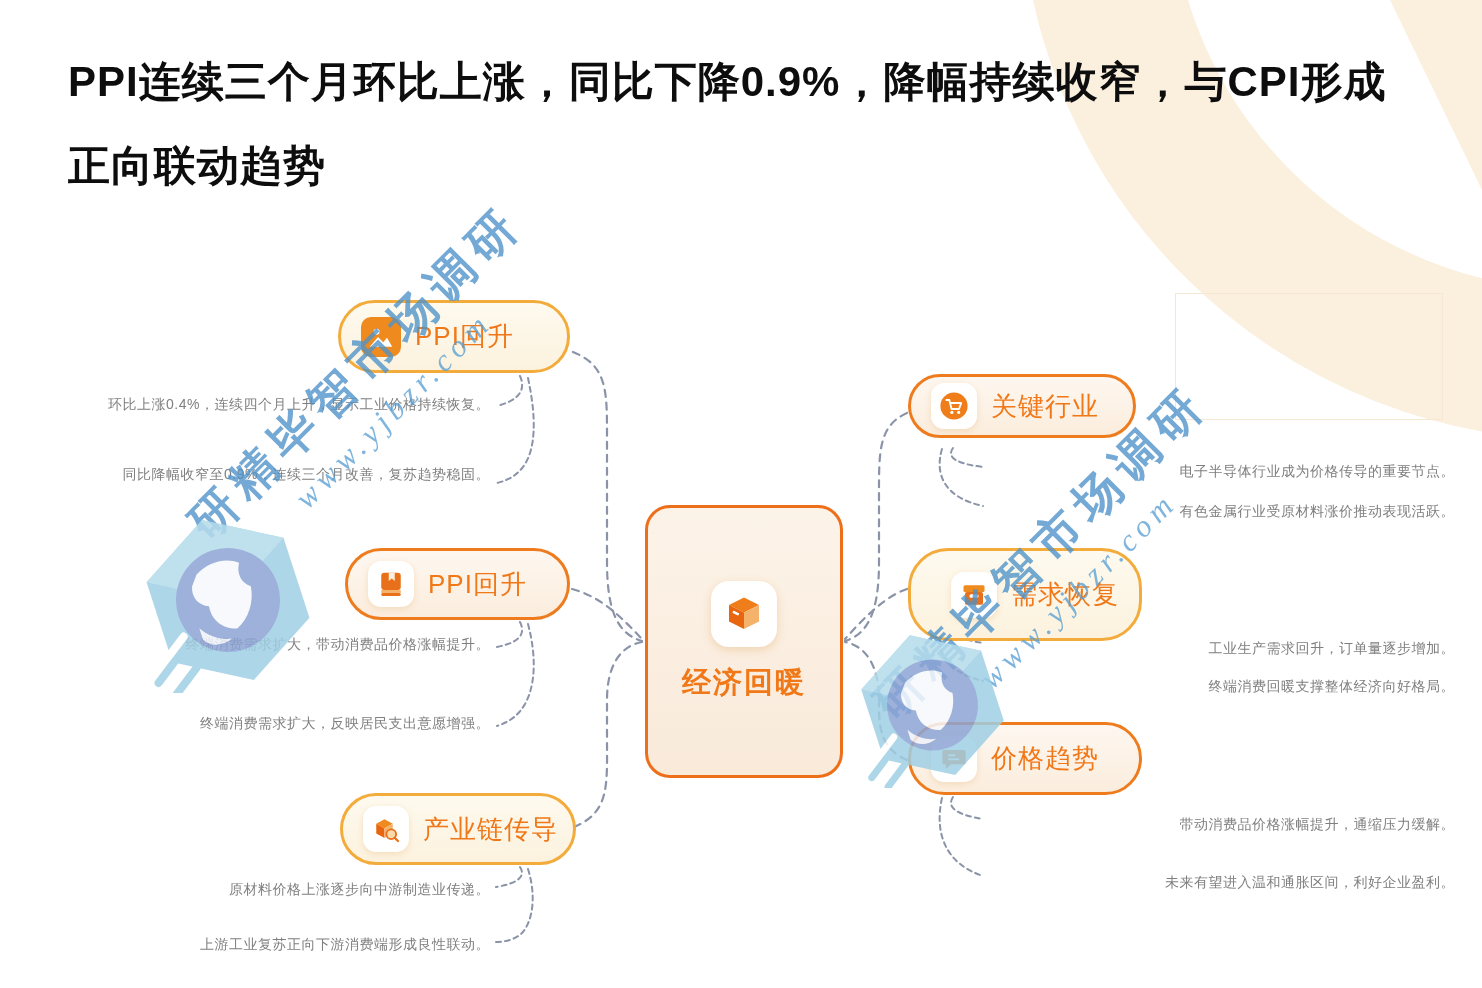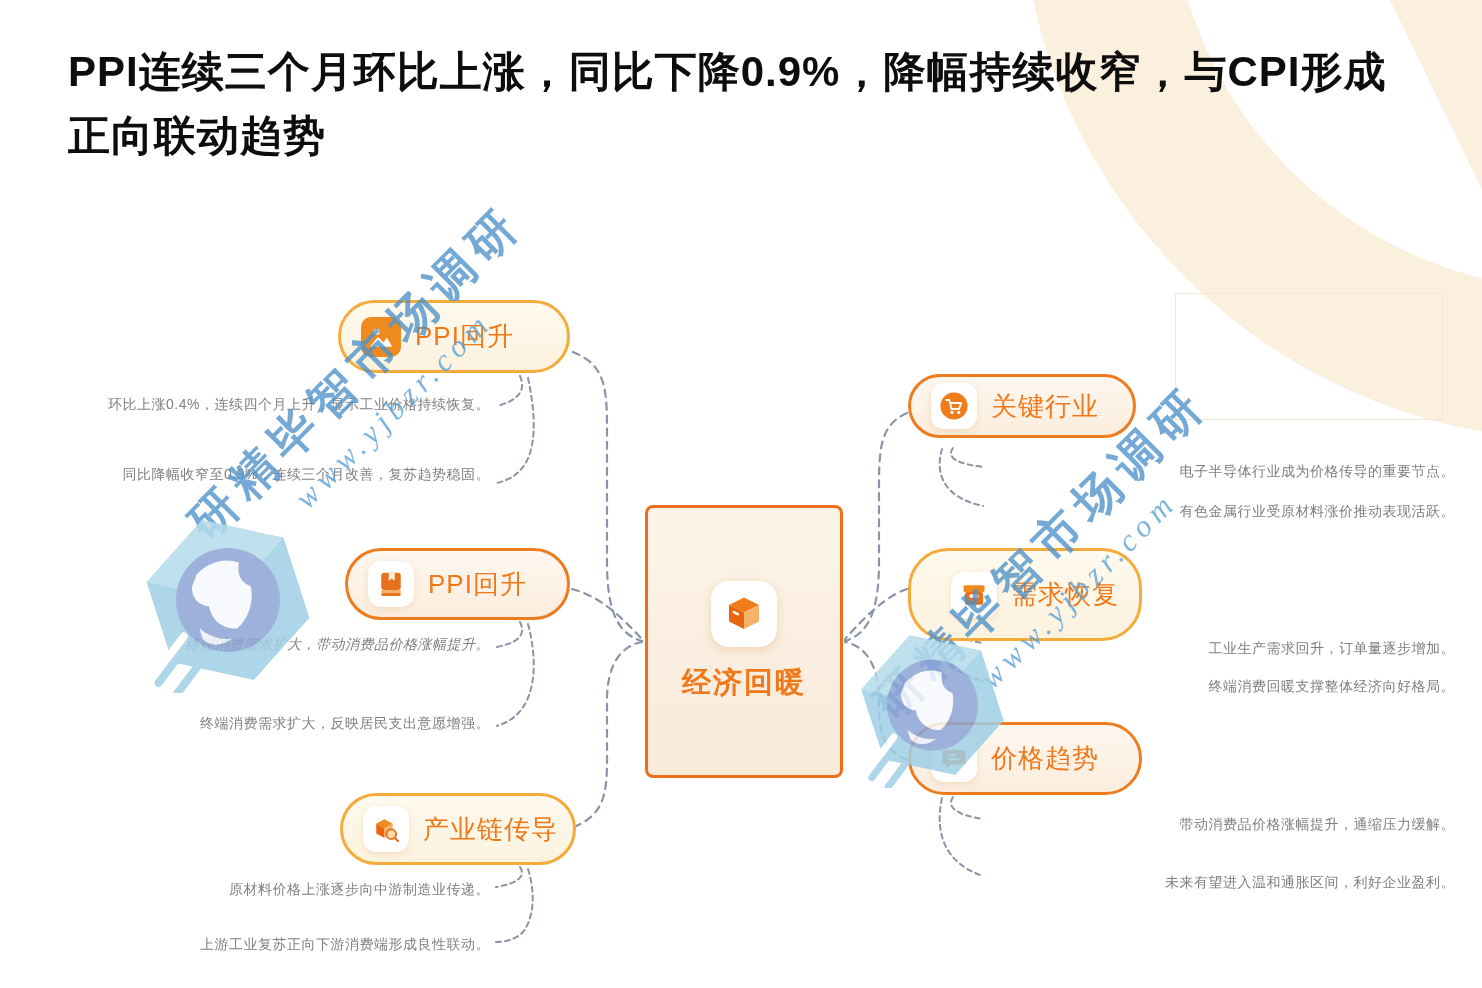--- a/index.html
+++ b/index.html
@@ -23,21 +23,21 @@
     clip-path:polygon(100% 0, 0 0, 100% 100%);
   }
   .corner-square {
     left:1175px; top:293px; width:268px; height:127px;
     border:1px solid #F5E7D2;
   }
 
   
   .page-title {
     position:absolute; left:68px; top:40px; width:1330px;
-    font-size:42px; line-height:64px; font-weight:800;
+    font-size:42px; line-height:84px; font-weight:800;
     color:#0d0d0d; letter-spacing:1px; z-index:2;
   }
 
   
   svg.connectors { position:absolute; left:0; top:0; z-index:1; pointer-events:none; }
   .branch-line { fill:none; stroke:#8A93A8; stroke-width:2.2; stroke-dasharray:7 6; stroke-linecap:round; }
   .leaf-line   { fill:none; stroke:#8A93A8; stroke-width:2;   stroke-dasharray:5 4; stroke-linecap:round; }
 
   
   .node {
@@ -50,21 +50,21 @@
   .node-label { font-size:26px; font-weight:400; color:#F07818; letter-spacing:1px; white-space:nowrap; }
   .icon-box {
     width:46px; height:46px; border-radius:13px; flex:0 0 auto;
     display:flex; align-items:center; justify-content:center;
   }
   .icon-box.white { background:#ffffff; box-shadow:0 2px 6px rgba(220,160,80,.25); }
   .icon-box svg { display:block; }
 
   .center-node {
     position:absolute; left:645px; top:505px; width:198px; height:273px; z-index:2;
-    border:3px solid #EE6F1A; border-radius:8px;
+    border:3px solid #EE6F1A; border-radius:25px;
     background:linear-gradient(180deg,#FCF3E8 0%,#F9EADA 100%);
     display:flex; flex-direction:column; align-items:center; justify-content:center; gap:16px;
   }
   .center-icon-box {
     width:66px; height:66px; border-radius:18px; background:#ffffff;
     box-shadow:0 3px 10px rgba(220,150,70,.30);
     display:flex; align-items:center; justify-content:center;
   }
   .center-label { font-size:29px; font-weight:800; color:#F07818; letter-spacing:2px; }
 
@@ -196,21 +196,21 @@
       <path d="M7 8 h26 a2.5 2.5 0 0 1 2.5 2.5 v14 a2.5 2.5 0 0 1 -2.5 2.5 h-17 l-7 6 v-6 h-2 a2.5 2.5 0 0 1 -2.5 -2.5 v-14 A2.5 2.5 0 0 1 7 8 Z" fill="#E8701A"></path>
       <rect x="12" y="13.5" width="10" height="2.8" rx="1.4" fill="#ffffff"></rect>
       <rect x="12" y="19" width="15" height="2.8" rx="1.4" fill="#ffffff"></rect>
     </svg>
   </span>
   <span class="node-label">价格趋势</span>
 </div>
 
 <div class="leaf left-col right-align" style="top:388px;">环比上涨0.4%，连续四个月上升，显示工业价格持续恢复。</div>
 <div class="leaf left-col right-align" style="top:458px;">同比降幅收窄至0.9%，连续三个月改善，复苏趋势稳固。</div>
-<div class="leaf left-col right-align" style="top:628px;font-style:italic;">终端消费需求扩大，带动消费品价格涨幅提升。</div>
+<div class="leaf left-col right-align" style="top:628px;">终端消费需求扩大，带动消费品价格涨幅提升。</div>
 <div class="leaf left-col right-align" style="top:707px;">终端消费需求扩大，反映居民支出意愿增强。</div>
 <div class="leaf left-col right-align" style="top:873px;">原材料价格上涨逐步向中游制造业传递。</div>
 <div class="leaf left-col right-align" style="top:928px;">上游工业复苏正向下游消费端形成良性联动。</div>
 
 <div class="leaf right-col" style="top:455px;">电子半导体行业成为价格传导的重要节点。</div>
 <div class="leaf right-col" style="top:495px;">有色金属行业受原材料涨价推动表现活跃。</div>
 <div class="leaf right-col" style="top:632px;">工业生产需求回升，订单量逐步增加。</div>
 <div class="leaf right-col" style="top:670px;">终端消费回暖支撑整体经济向好格局。</div>
 <div class="leaf right-col" style="top:808px;">带动消费品价格涨幅提升，通缩压力缓解。</div>
 <div class="leaf right-col" style="top:866px;">未来有望进入温和通胀区间，利好企业盈利。</div>

